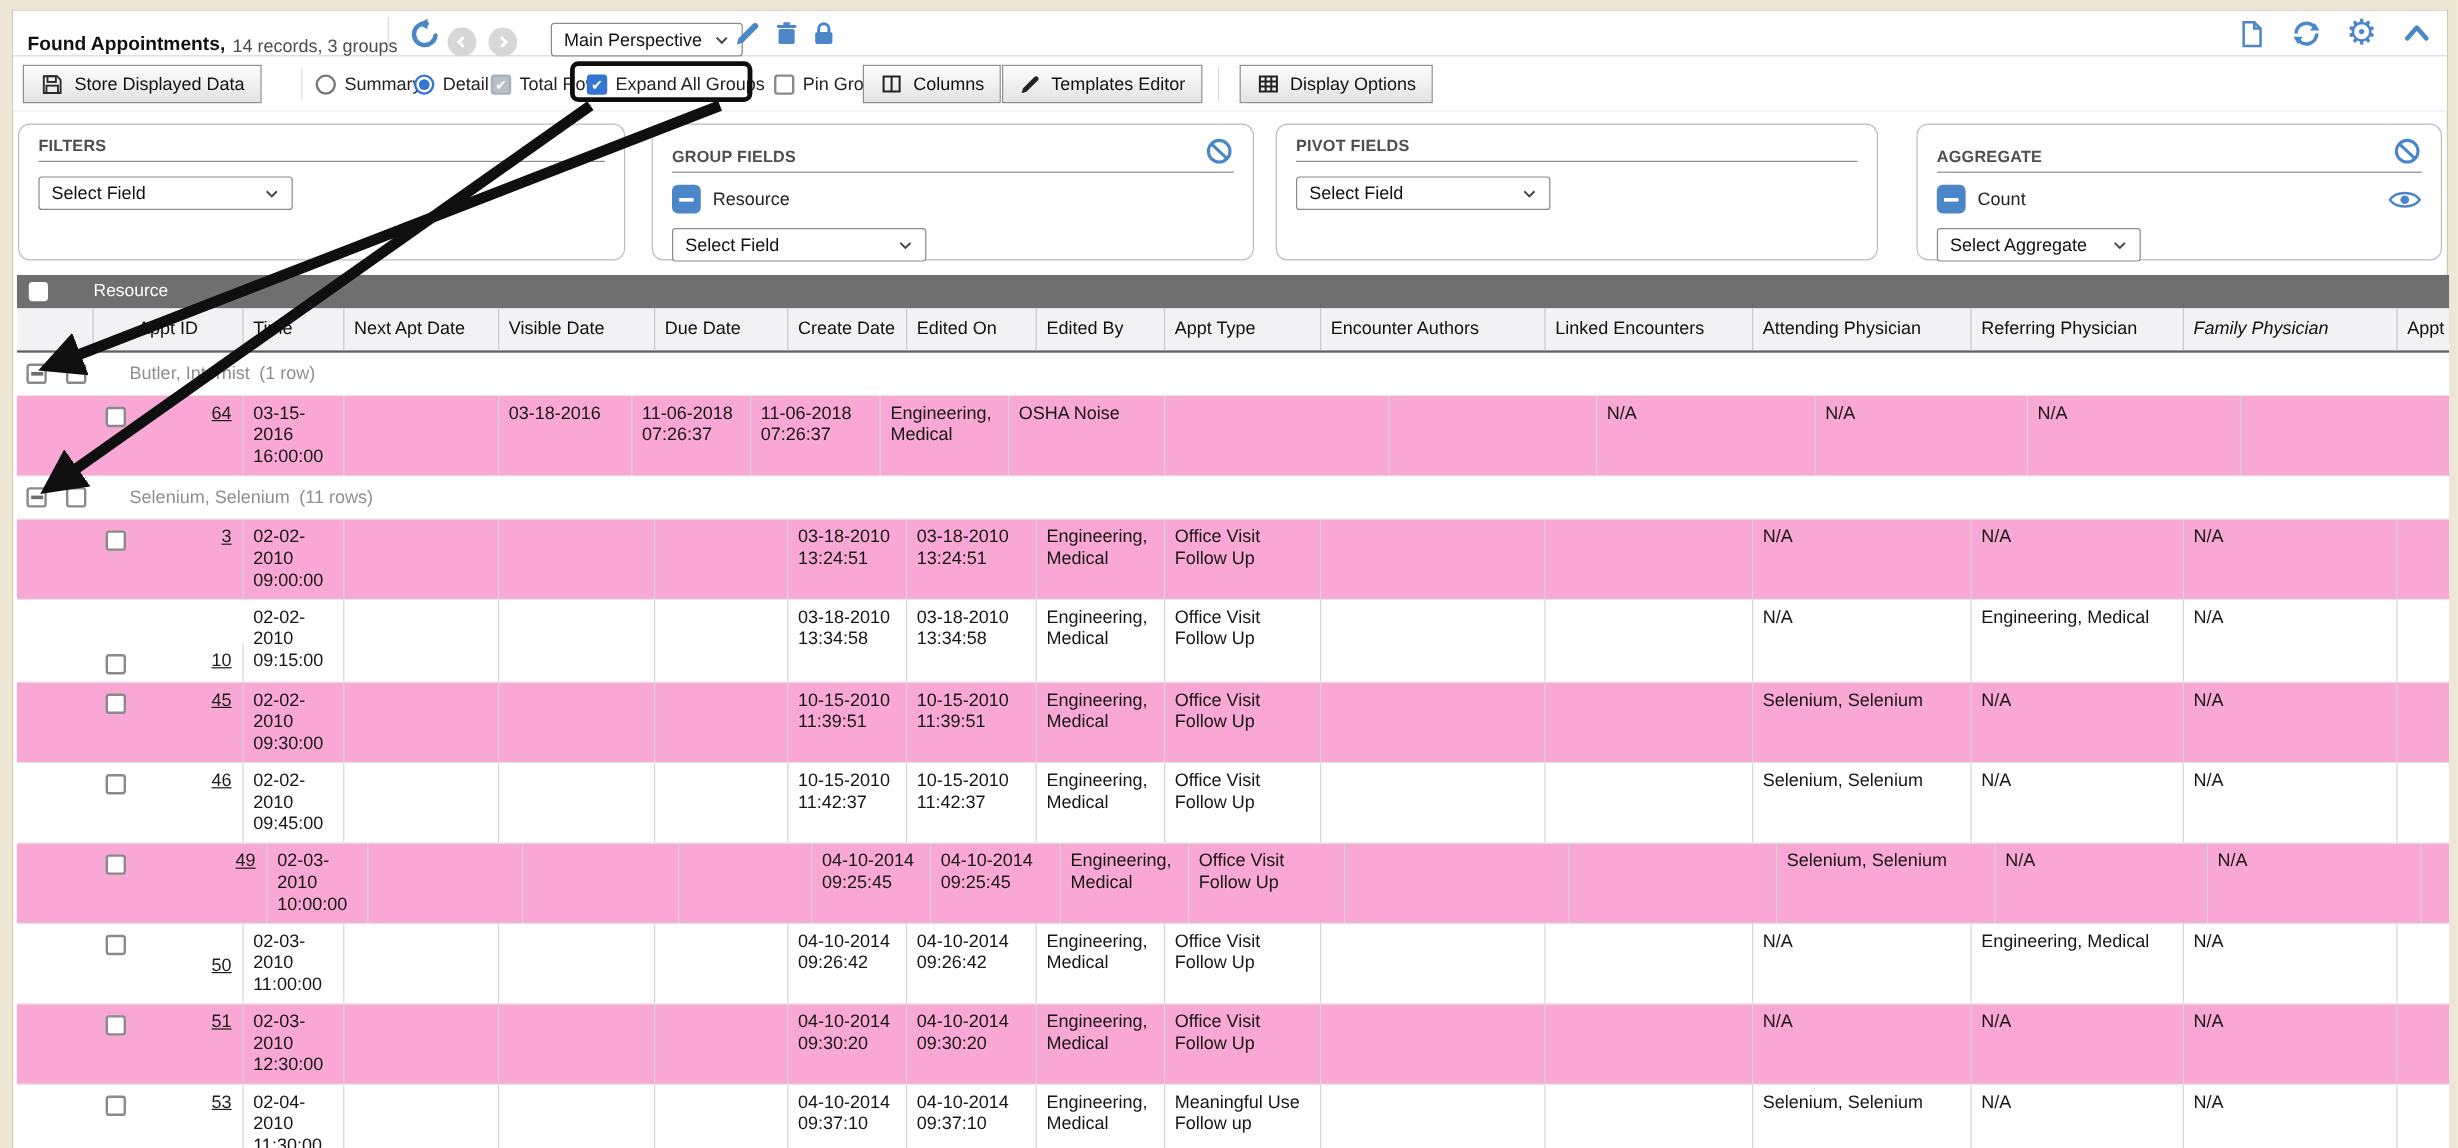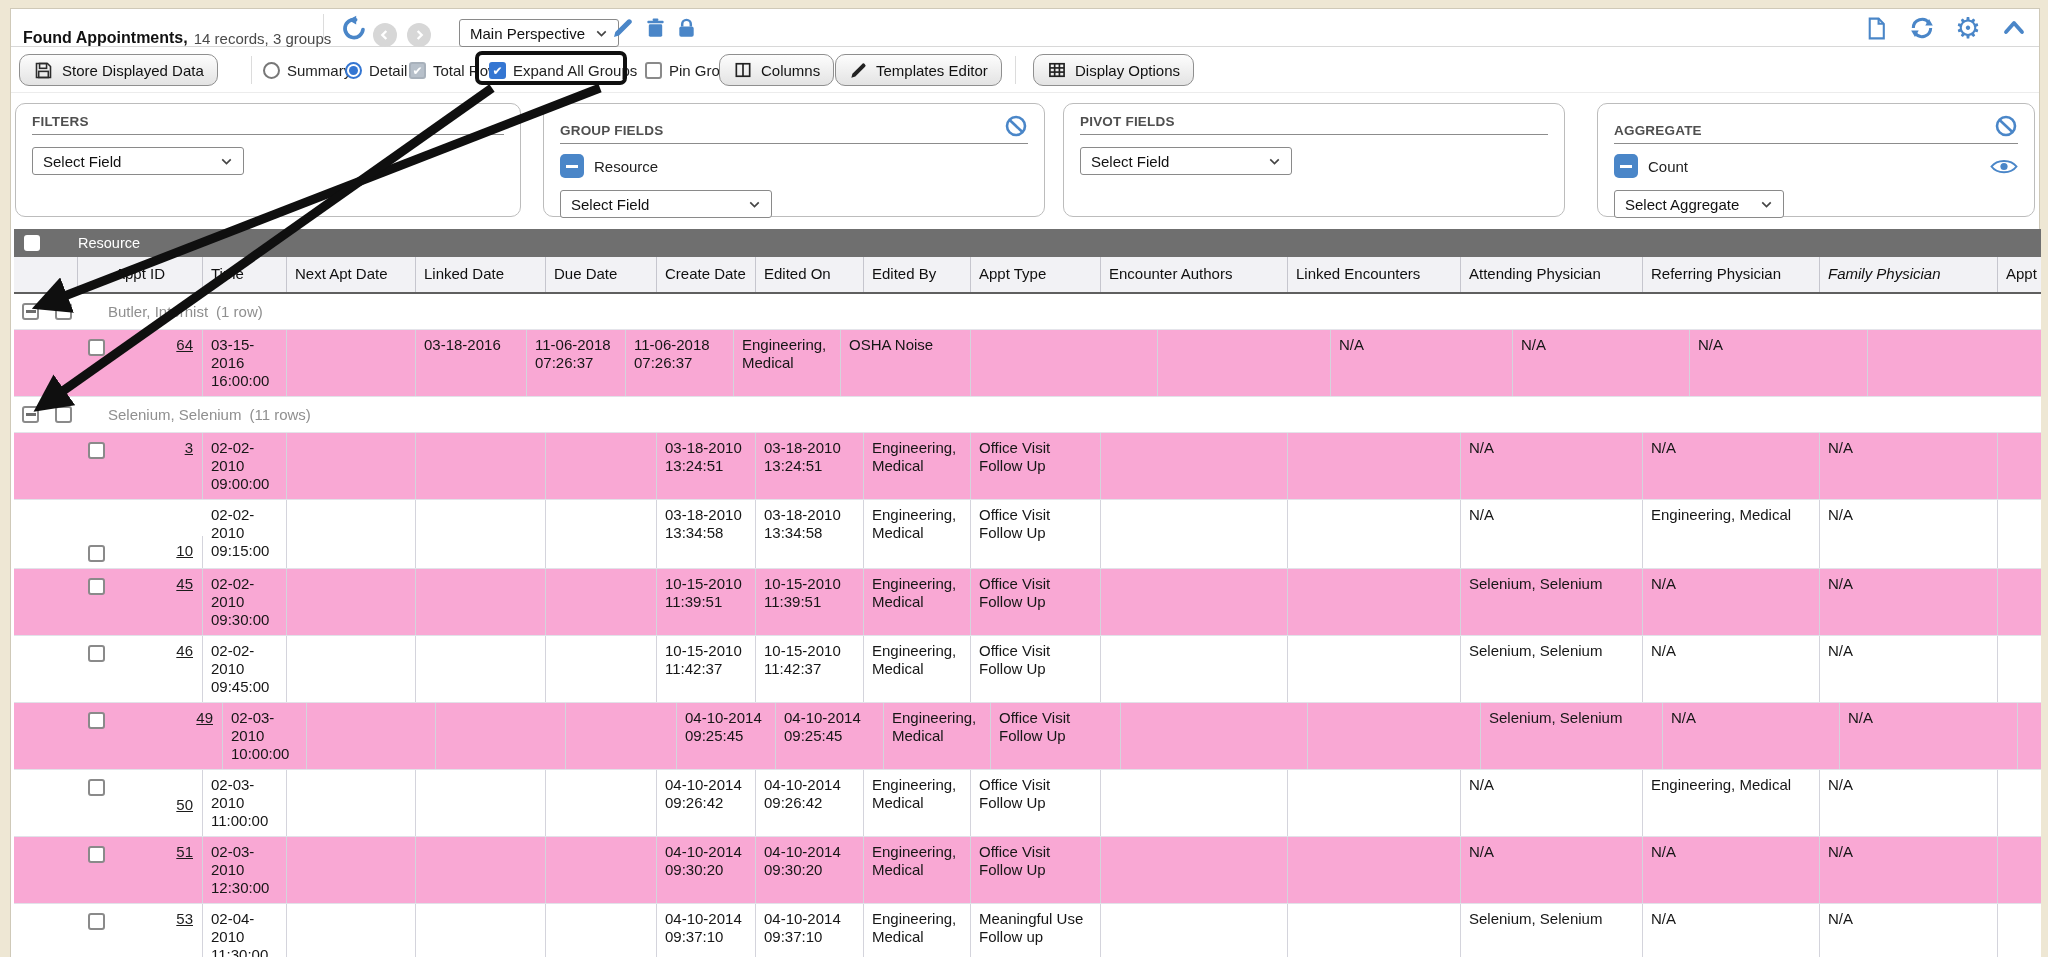--- a/index.html
+++ b/index.html
@@ -23,21 +23,21 @@
     font-size:15px; color:#111; cursor:pointer; }
   .right-icons { position:absolute; right:12px; top:0; height:38px; display:flex;
     align-items:center; gap:20px; }
   .gear-glyph { font-size:29px; color:#4a86c8; line-height:1; }
 
   
   .toolbar { position:absolute; left:0; top:39px; width:100%; height:45px;
     border-bottom:1px solid #ececec; background:#fff; }
   .btn { position:absolute; top:6px; height:32px; display:inline-flex; align-items:center;
     gap:8px; padding:0 13px; font-size:15px; color:#111; cursor:pointer;
-    background:linear-gradient(#fdfdfd,#e3e3e3); border:1px solid #8f8f8f; border-radius:10px; }
+    background:linear-gradient(#fdfdfd,#e3e3e3); border:1px solid #8f8f8f; border-radius:0; }
   .opt { position:absolute; top:0; height:45px; display:flex; align-items:center; gap:7px;
     font-size:15px; color:#222; }
   .radio { width:17px; height:17px; border-radius:50%; border:2px solid #777; background:#fff;
     display:inline-flex; align-items:center; justify-content:center; cursor:pointer; }
   .radio.sel { border-color:#3476d2; }
   .radio.sel::after { content:""; width:9px; height:9px; border-radius:50%; background:#3476d2; }
   .cbx { width:17px; height:17px; border:2px solid #8a8a8a; border-radius:3px; background:#fff;
     display:inline-flex; align-items:center; justify-content:center; cursor:pointer;
     font-size:12px; color:#fff; flex:none; }
   .cbx.chk-blue { background:#3476d2; border-color:#3476d2; }
@@ -319,21 +319,21 @@
   <div class="grid">
     <div class="group-bar">
       <span class="white-cbx"></span>
       <span class="group-bar-label">Resource</span>
     </div>
     <div class="hrow" id="grid-header">
         <div class="hcell" style="width: 64px;"></div>
         <div class="hcell center" style="width: 125px;">Appt ID</div>
         <div class="hcell" style="width: 84px;">Time</div>
         <div class="hcell" style="width: 129px;">Next Apt Date</div>
-        <div class="hcell" style="width: 130px;">Linked Date</div>
+        <div class="hcell" style="width: 130px;">Visible Date</div>
         <div class="hcell" style="width: 111px;">Due Date</div>
         <div class="hcell" style="width: 99px;">Create Date</div>
         <div class="hcell" style="width: 108px;">Edited On</div>
         <div class="hcell" style="width: 107px;">Edited By</div>
         <div class="hcell" style="width: 130px;">Appt Type</div>
         <div class="hcell" style="width: 187px;">Encounter Authors</div>
         <div class="hcell" style="width: 173px;">Linked Encounters</div>
         <div class="hcell" style="width: 182px;">Attending Physician</div>
         <div class="hcell" style="width: 177px;">Referring Physician</div>
         <div class="hcell" style="width: 178px; font-style: italic;">Family Physician</div>

